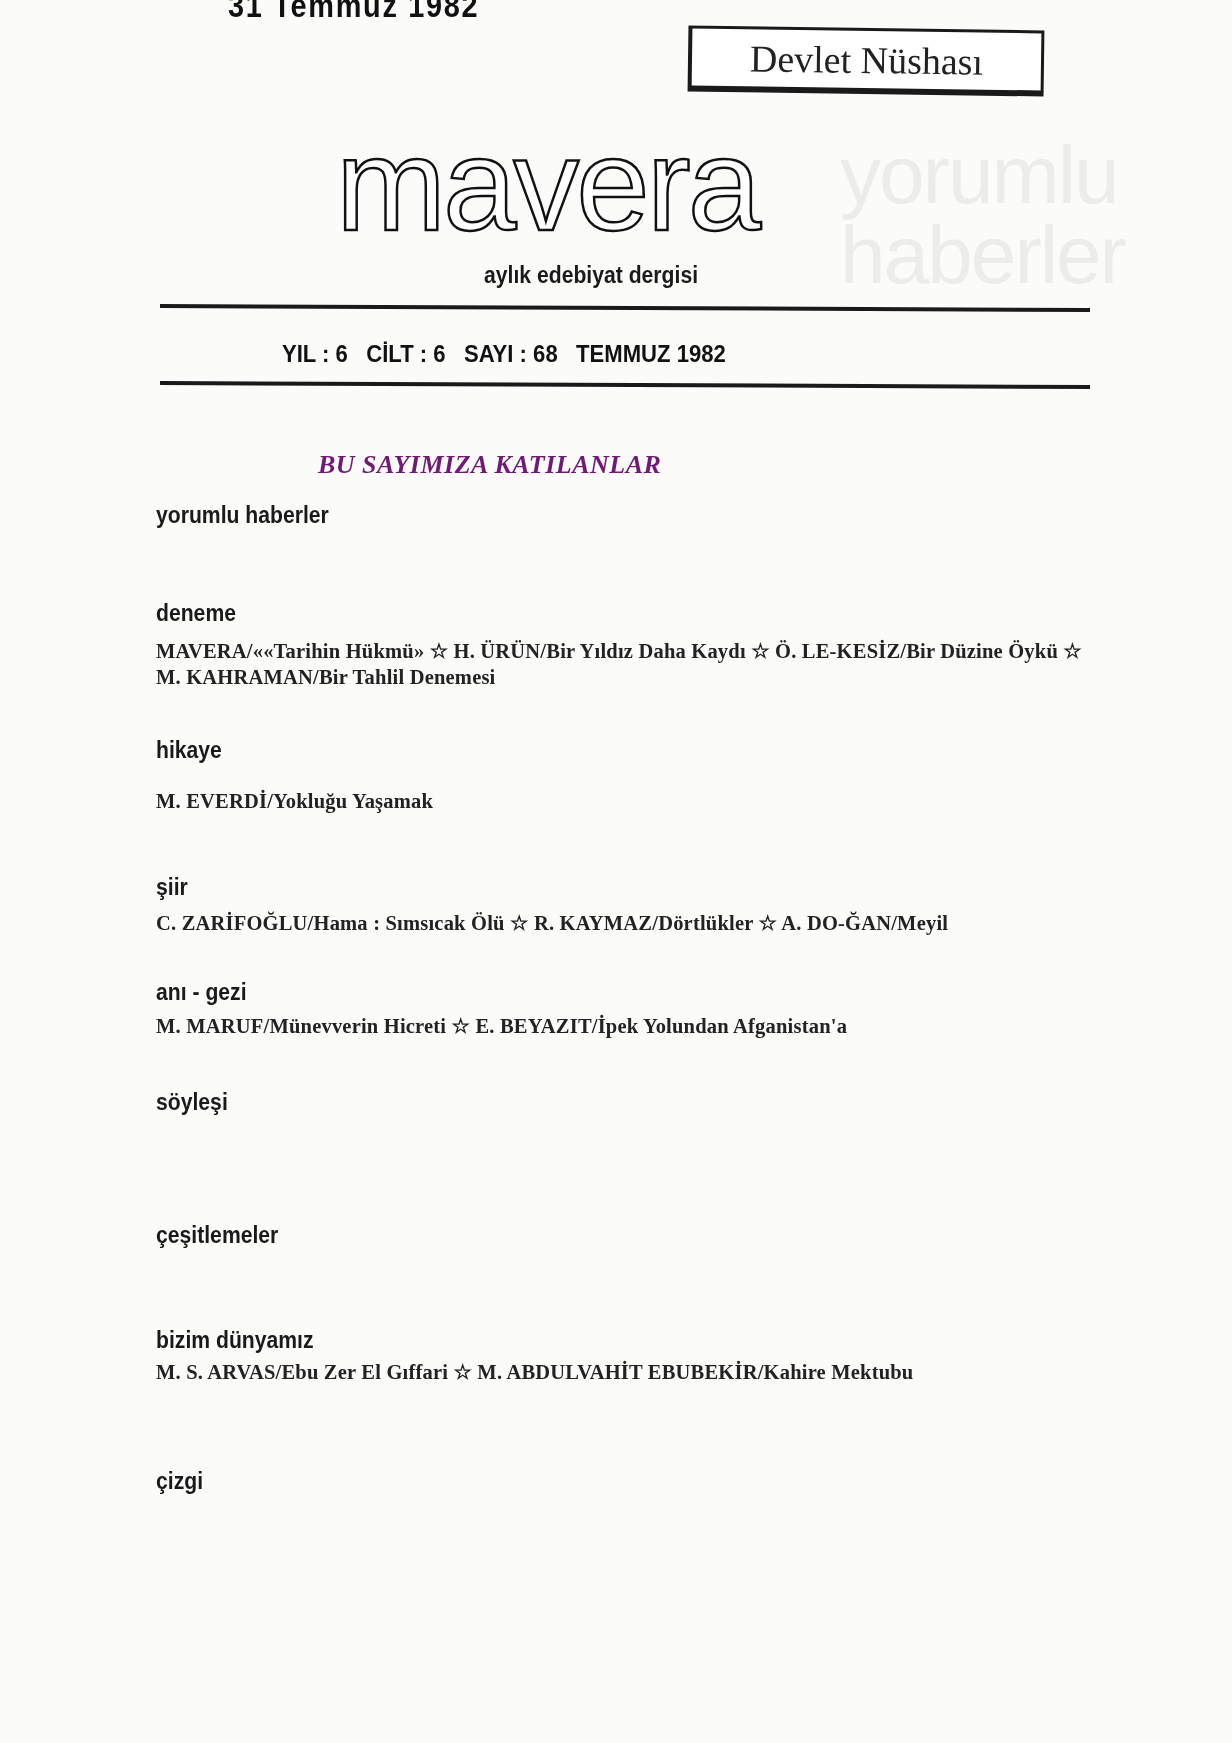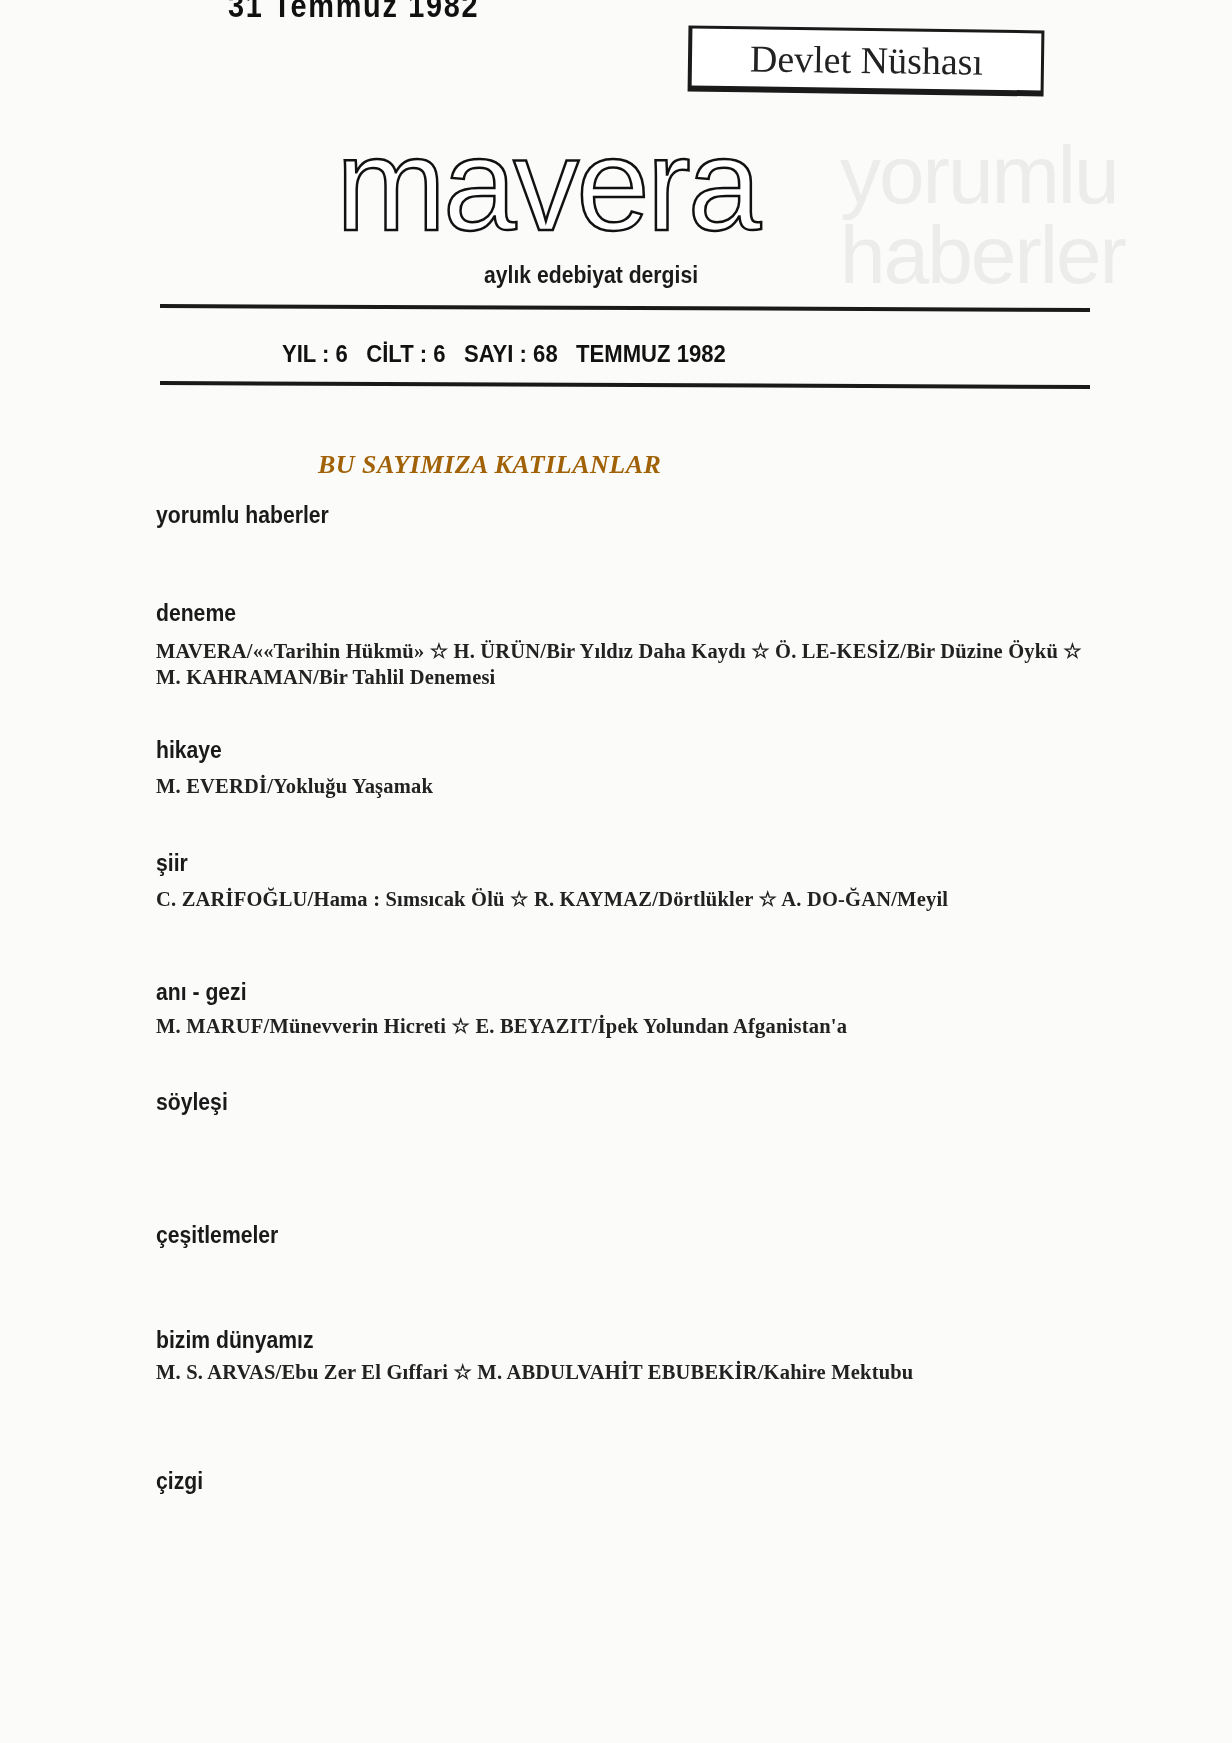--- a/index.html
+++ b/index.html
@@ -37,21 +37,21 @@
   .rule.r1 { top:306px; transform:rotate(0.25deg); }
   .rule.r2 { top:383px; transform:rotate(0.25deg); }
   .issue-line {
     position:absolute; left:282px; top:340px; font-family:"Liberation Sans", sans-serif;
     font-weight:bold; font-size:24px; color:#111; display:flex; gap:20px;
     transform:scaleX(0.92); transform-origin:left top;
   }
   .issue-line span { white-space:pre; }
   .contents-title {
     position:absolute; left:318px; top:450px; font-family:"Liberation Serif", serif;
-    font-weight:bold; font-style:italic; font-size:26px; color:#a16207; letter-spacing:0.5px;
+    font-weight:bold; font-style:italic; font-size:26px; color:#701a75; letter-spacing:0.5px;
   }
   .section { position:absolute; left:156px; width:930px; }
   .section h2 {
     margin:0; font-family:"Liberation Sans", sans-serif; font-weight:bold; font-size:23px;
     color:#1a1a1a; line-height:30px; transform:scaleX(0.92); transform-origin:left top;
   }
   .section p {
     margin:4px 0 0 0; font-family:"Liberation Serif", serif; font-weight:bold; font-size:20.5px;
     line-height:26px; color:#222; letter-spacing:0.2px;
   }
@@ -84,24 +84,24 @@
   <h2>yorumlu haberler</h2>
 </div>
 
 <div class="section" style="top:598px">
   <h2>deneme</h2>
   <p style="margin-top:10px">MAVERA/««Tarihin Hükmü» ☆ H. ÜRÜN/Bir Yıldız Daha Kaydı ☆ Ö. LE-KESİZ/Bir Düzine Öykü ☆ M. KAHRAMAN/Bir Tahlil Denemesi</p>
 </div>
 
 <div class="section" style="top:735px">
   <h2>hikaye</h2>
-  <p style="margin-top:8px">M. EVERDİ/Yokluğu Yaşamak</p>
+  <p style="margin-top:23px">M. EVERDİ/Yokluğu Yaşamak</p>
 </div>
 
-<div class="section" style="top:848px">
+<div class="section" style="top:872px">
   <h2>şiir</h2>
   <p style="margin-top:8px">C. ZARİFOĞLU/Hama : Sımsıcak Ölü ☆ R. KAYMAZ/Dörtlükler ☆ A. DO-ĞAN/Meyil</p>
 </div>
 
 <div class="section" style="top:977px">
   <h2>anı - gezi</h2>
   <p style="margin-top:6px">M. MARUF/Münevverin Hicreti ☆ E. BEYAZIT/İpek Yolundan Afganistan'a</p>
 </div>
 
 <div class="section" style="top:1087px">

